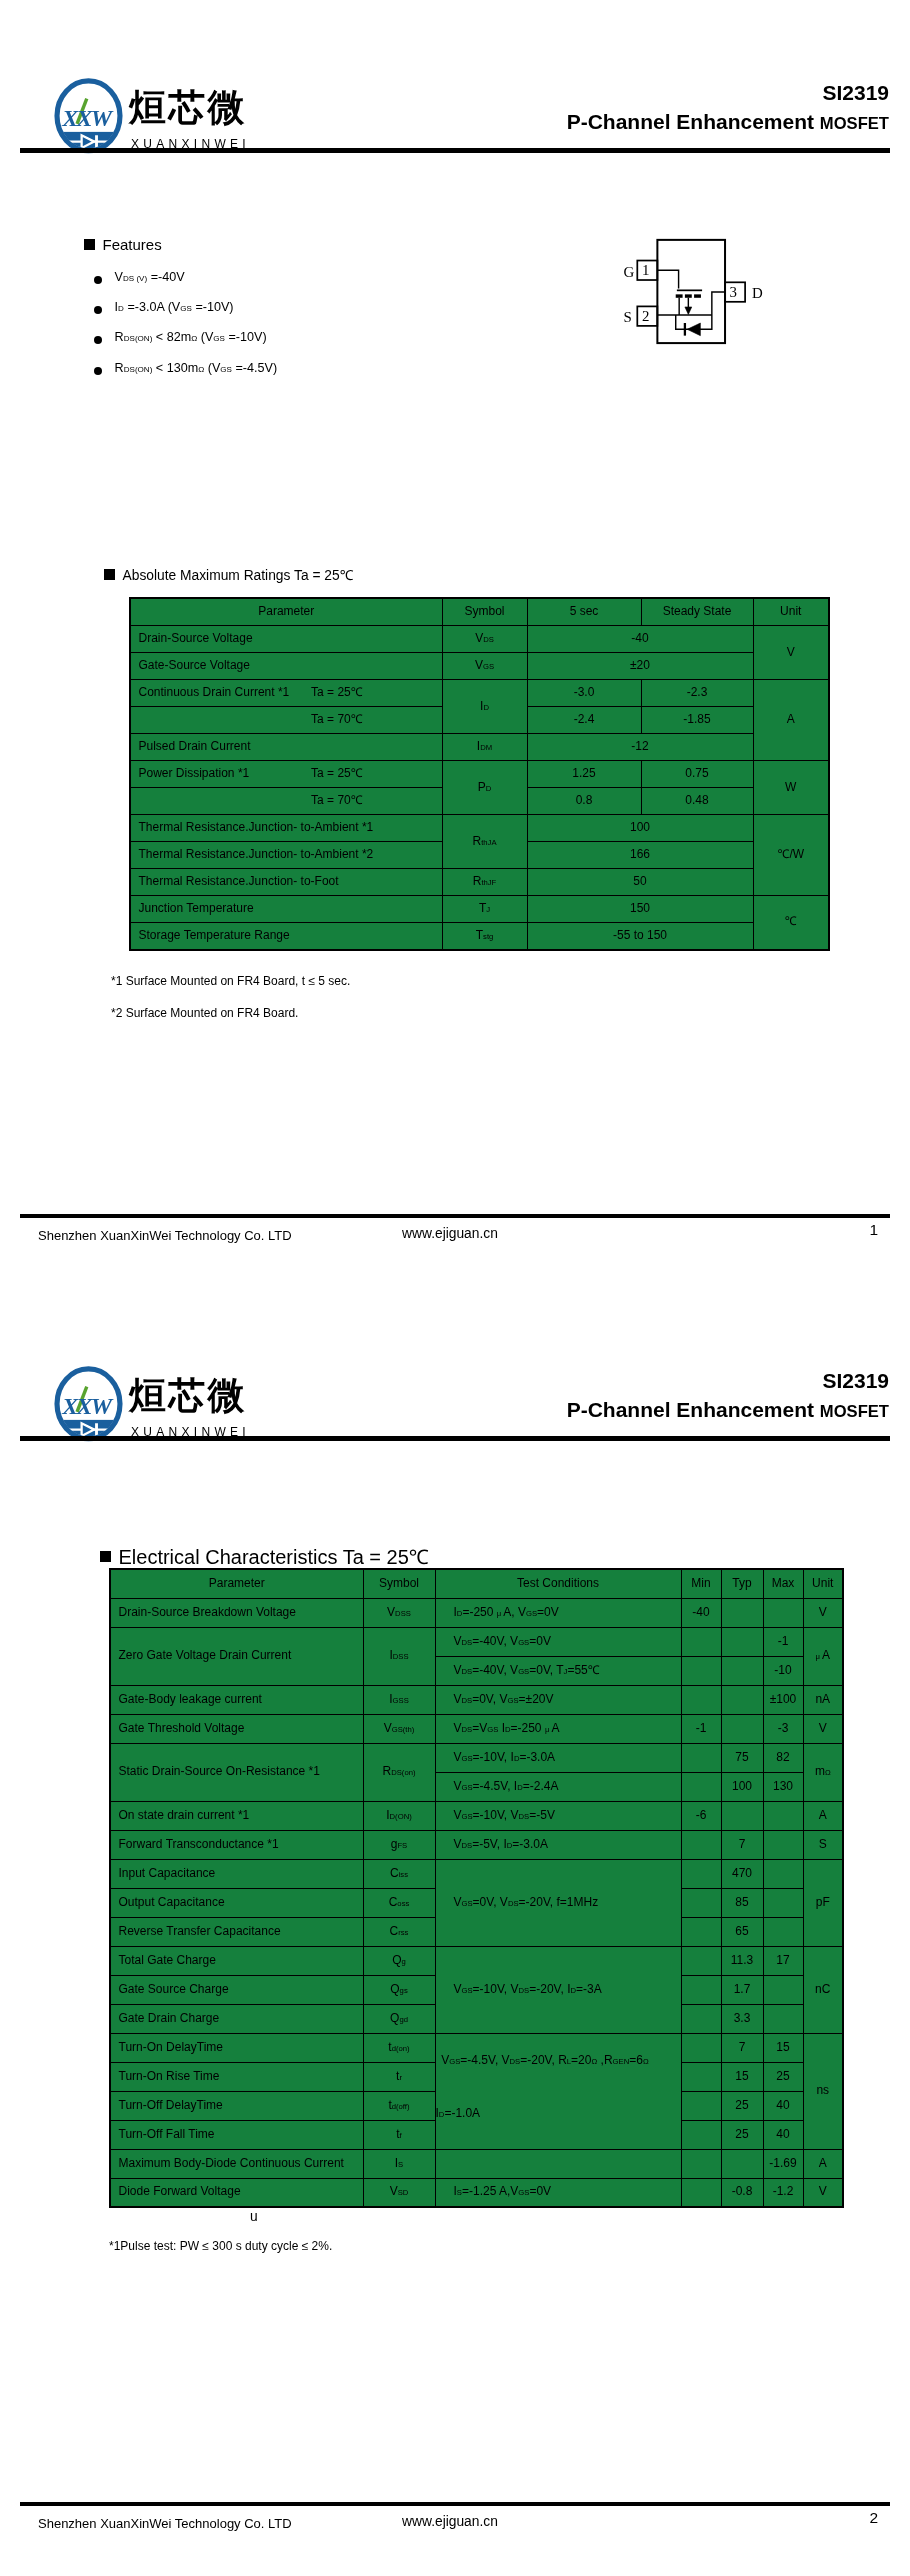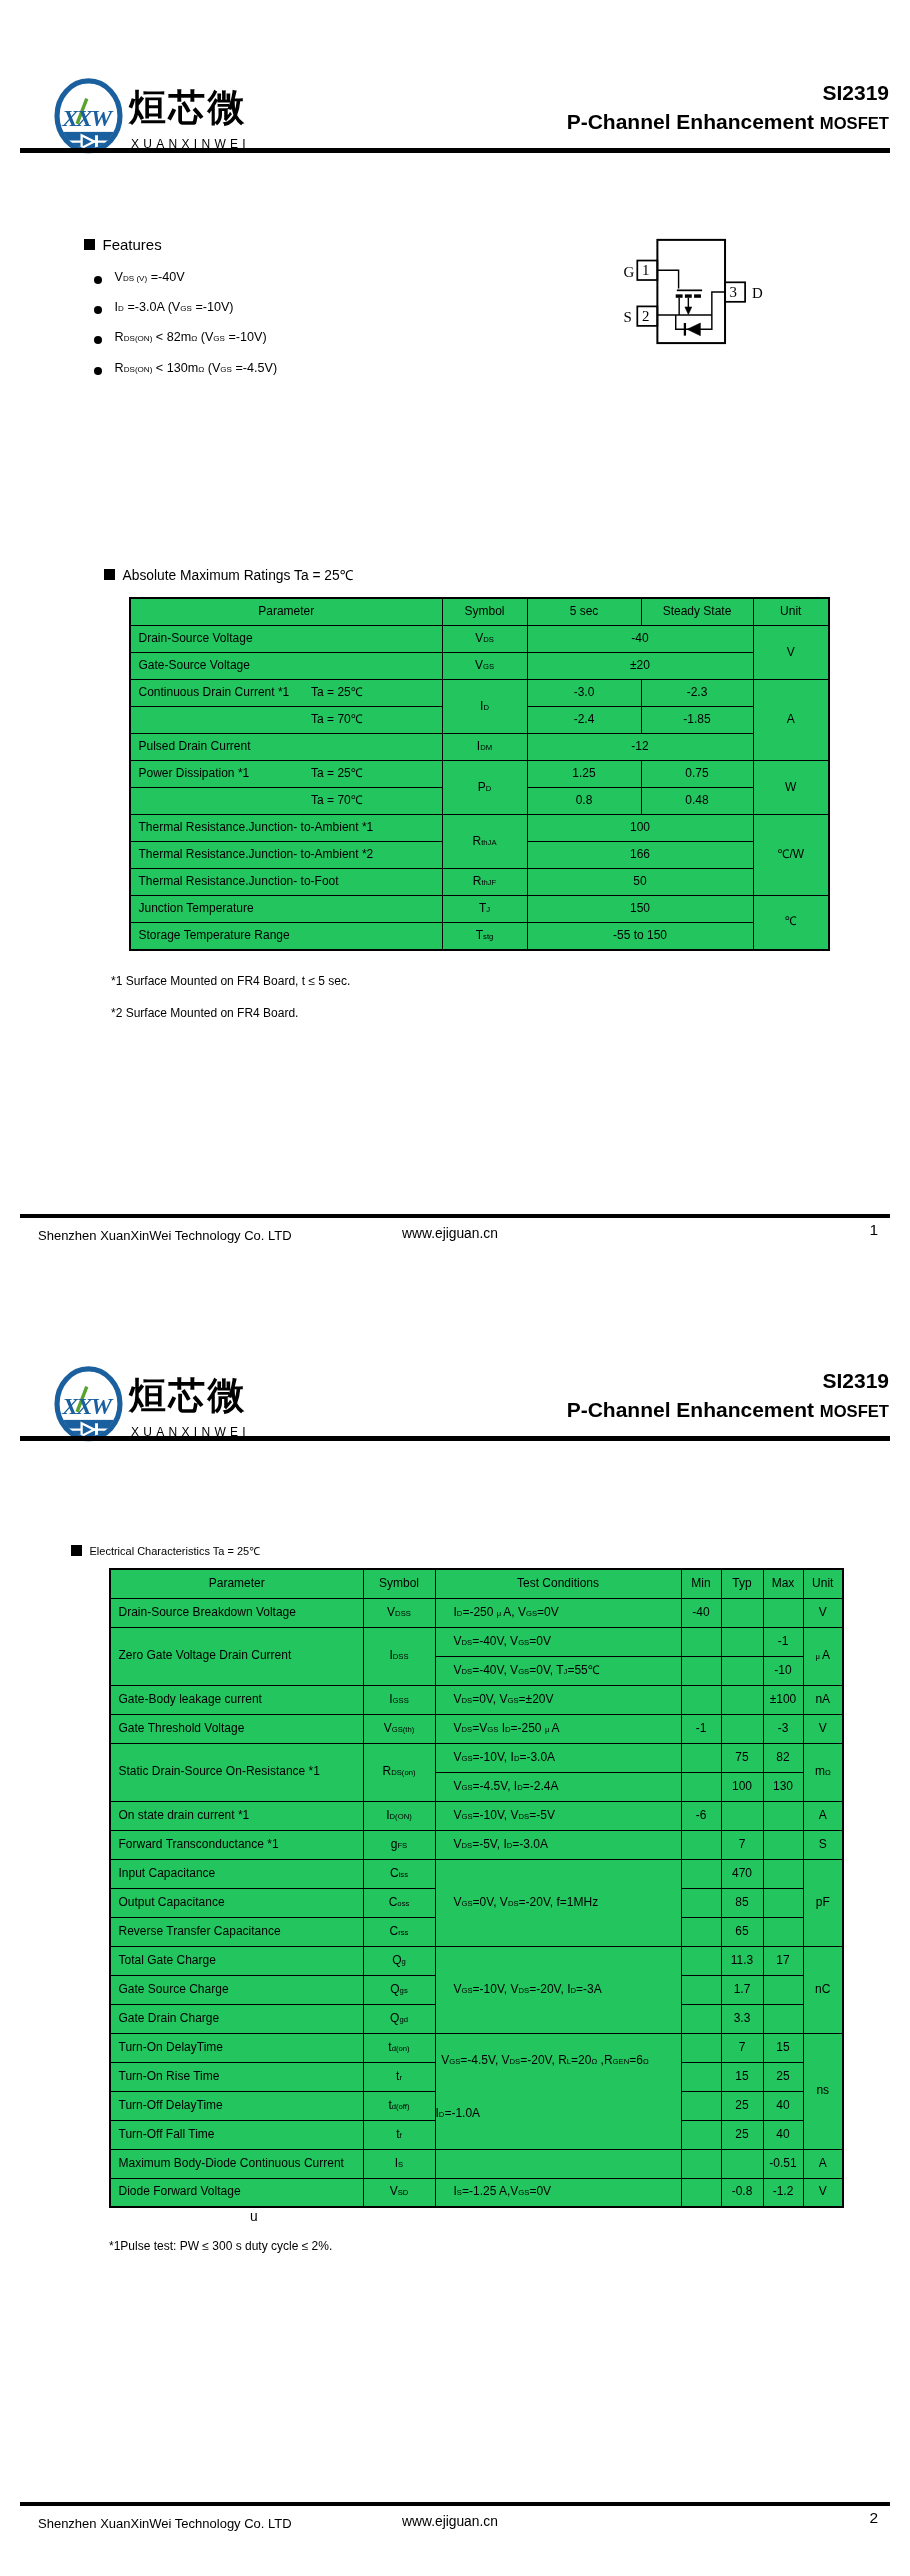--- a/index.html
+++ b/index.html
@@ -14,26 +14,26 @@
 .logo{position:absolute;left:53px;top:78px}
 .hdr-cn{position:absolute;left:129px;top:83px;font-size:37px;font-weight:700;letter-spacing:2.3px;white-space:nowrap}
 .hdr-en{position:absolute;left:131px;top:137px;font-size:12px;letter-spacing:4.3px;white-space:nowrap}
 .part{position:absolute;right:21px;top:81px;font-size:21px;font-weight:700}
 .doctitle{position:absolute;right:21px;top:110px;font-size:21px;font-weight:700;white-space:nowrap}
 .doctitle .small{font-size:16.6px}
 .sec{position:absolute;display:flex;align-items:center;white-space:nowrap}
 .sq{width:11px;height:11px;background:#000;margin-right:7.5px;flex:none}
 .feat-title{left:84px;top:236px;font-size:15px}
 .abs-title{left:104px;top:565px;font-size:13.8px}
-.elec-title{left:71px;top:255px;font-size:11px}
+.elec-title{left:100px;top:255px;font-size:20px}
 .fi{position:absolute;left:94px;font-size:12.6px;display:flex;align-items:flex-end;white-space:nowrap}
 .fi .dot{width:8px;height:8px;border-radius:50%;background:#000;margin-right:12.6px;flex:none}
 .sb{font-size:64%}
 .pkg{position:absolute;left:621px;top:233px}
-.t{position:absolute;border-collapse:collapse;table-layout:fixed;border:2.3px solid #000;background:#22c55e}
+.t{position:absolute;border-collapse:collapse;table-layout:fixed;border:2.3px solid #000;background:#15803d}
 .t th,.t td{border:1.1px solid #000;border-top-width:1.7px;border-bottom-width:1.7px;
   font-size:12px;font-weight:normal;text-align:center;vertical-align:middle;padding:0;line-height:1.15}
 #t1{left:129px;top:597px;width:701px}
 #t1 th{height:27.5px}
 #t1 td{height:27px}
 #t2{left:109px;top:280px;width:731px}
 #t2 th,#t2 td{height:29px}
 .t .p{text-align:left;padding-left:7.5px;position:relative}
 .t .p .cond{position:absolute;left:58%;top:50%;transform:translateY(-50%);white-space:nowrap}
 .t .tc{text-align:left;padding-left:18px}
@@ -429,21 +429,21 @@
         <td></td>
         <td>25</td>
         <td>40</td>
       </tr>
       <tr>
         <td class="p">Maximum Body-Diode Continuous Current</td>
         <td><span>I</span><span class="sb">S</span></td>
         <td class="tc"></td>
         <td></td>
         <td></td>
-        <td>-0.51</td>
+        <td>-1.69</td>
         <td>A</td>
       </tr>
       <tr>
         <td class="p">Diode Forward Voltage</td>
         <td><span>V</span><span class="sb">SD</span></td>
         <td class="tc"><span>I</span><span class="sb">S</span><span>=-1.25 A,V</span><span class="sb">GS</span><span>=0V</span></td>
         <td></td>
         <td>-0.8</td>
         <td>-1.2</td>
         <td>V</td>

